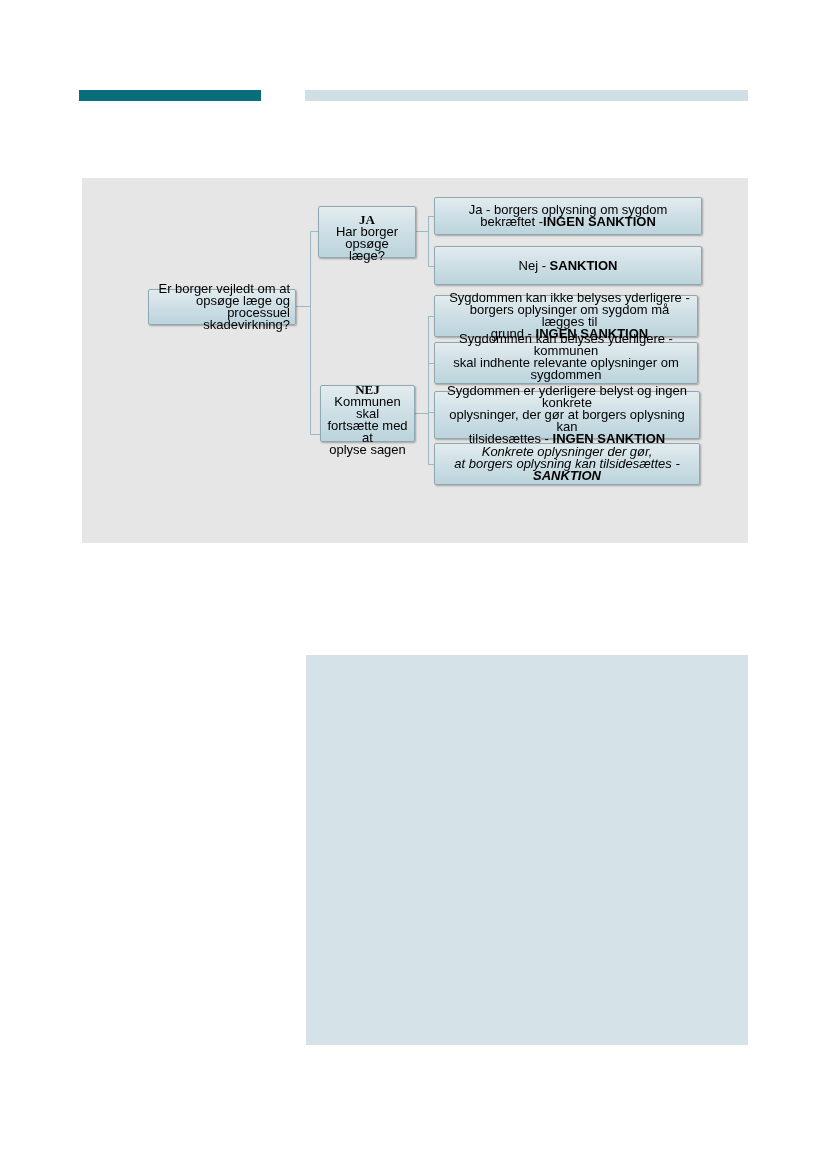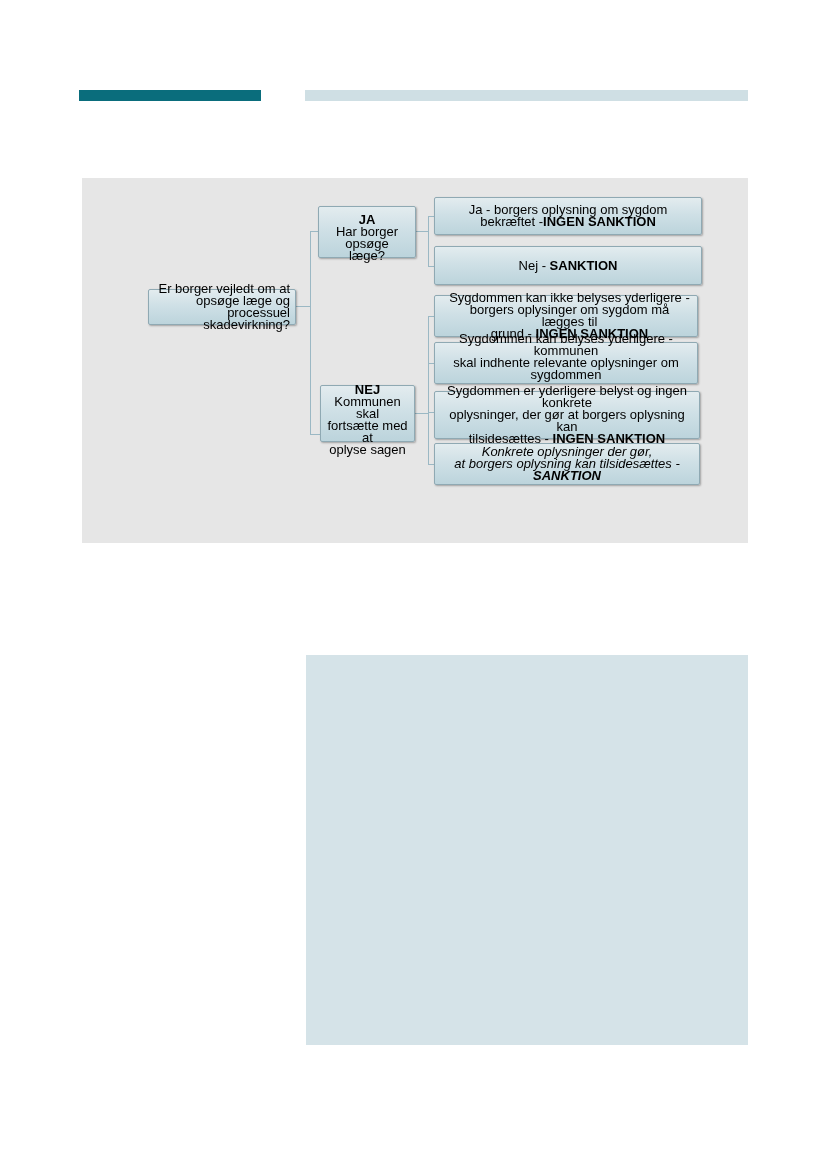--- a/index.html
+++ b/index.html
@@ -68,20 +68,21 @@
     line-height: 12px;
     padding: 2px 5px;
     white-space: pre-line;
   }
   .node-inner {
     width: 100%;
   }
   .node .ttl {
     font-weight: bold;
     display: block;
+    font-family: Liberation Serif, serif;
   }
   .node .bold {
     font-weight: bold;
   }
 
   
   #node-root       { left: 148px; top: 289px; width: 148px; height: 36px; text-align: right; }
   #node-ja         { left: 318px; top: 206px; width: 98px;  height: 52px; }
   #node-nej        { left: 320px; top: 385px; width: 95px;  height: 57px; }
 

